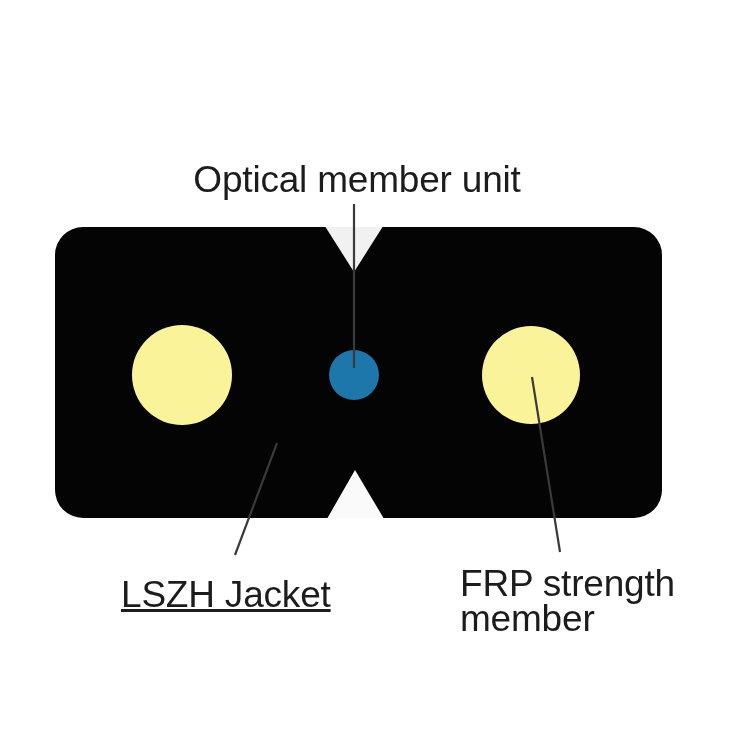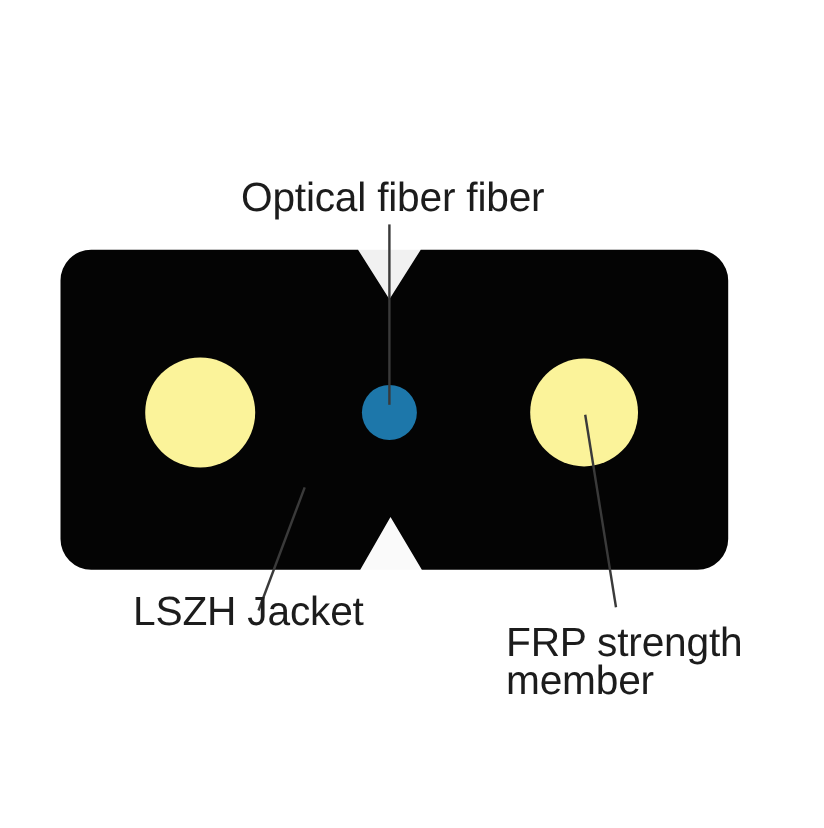--- a/index.html
+++ b/index.html
@@ -30,22 +30,23 @@
     letter-spacing: -0.2px;
   }
   .label-fiber-unit {
     left: 357px;
     top: 162px;
     transform: translateX(-50%);
     white-space: nowrap;
   }
   .label-jacket {
     left: 121px;
-    top: 538px;
+    top: 577px;
     white-space: nowrap;
+    text-decoration: underline;
   }
   .label-strength-member {
     left: 460px;
     top: 566px;
     width: 245px;
   }
 </style>
 </head>
 <body>
 
@@ -65,18 +66,18 @@
     <circle cx="182" cy="375" r="50" fill="#fbf39a"></circle>
     <circle cx="531" cy="375" r="49" fill="#fbf39a"></circle>
 
     <circle cx="354" cy="375" r="25" fill="#1d77aa"></circle>
 
     <line x1="354" y1="204" x2="354" y2="368" stroke-width="2.2" stroke="#3a3a3a"></line>
     <line x1="277" y1="443" x2="235" y2="555" stroke-width="2.2" stroke="#3a3a3a"></line>
     <line x1="532" y1="377" x2="560" y2="552" stroke-width="2.2" stroke="#3a3a3a"></line>
   </svg>
 
-  <div class="label label-fiber-unit">Optical fiber fiber</div>
+  <div class="label label-fiber-unit">Optical member unit</div>
 
   <div class="label label-jacket">LSZH Jacket</div>
 
   <div class="label label-strength-member">FRP strength member</div>
 </div>
 
 </body></html>

